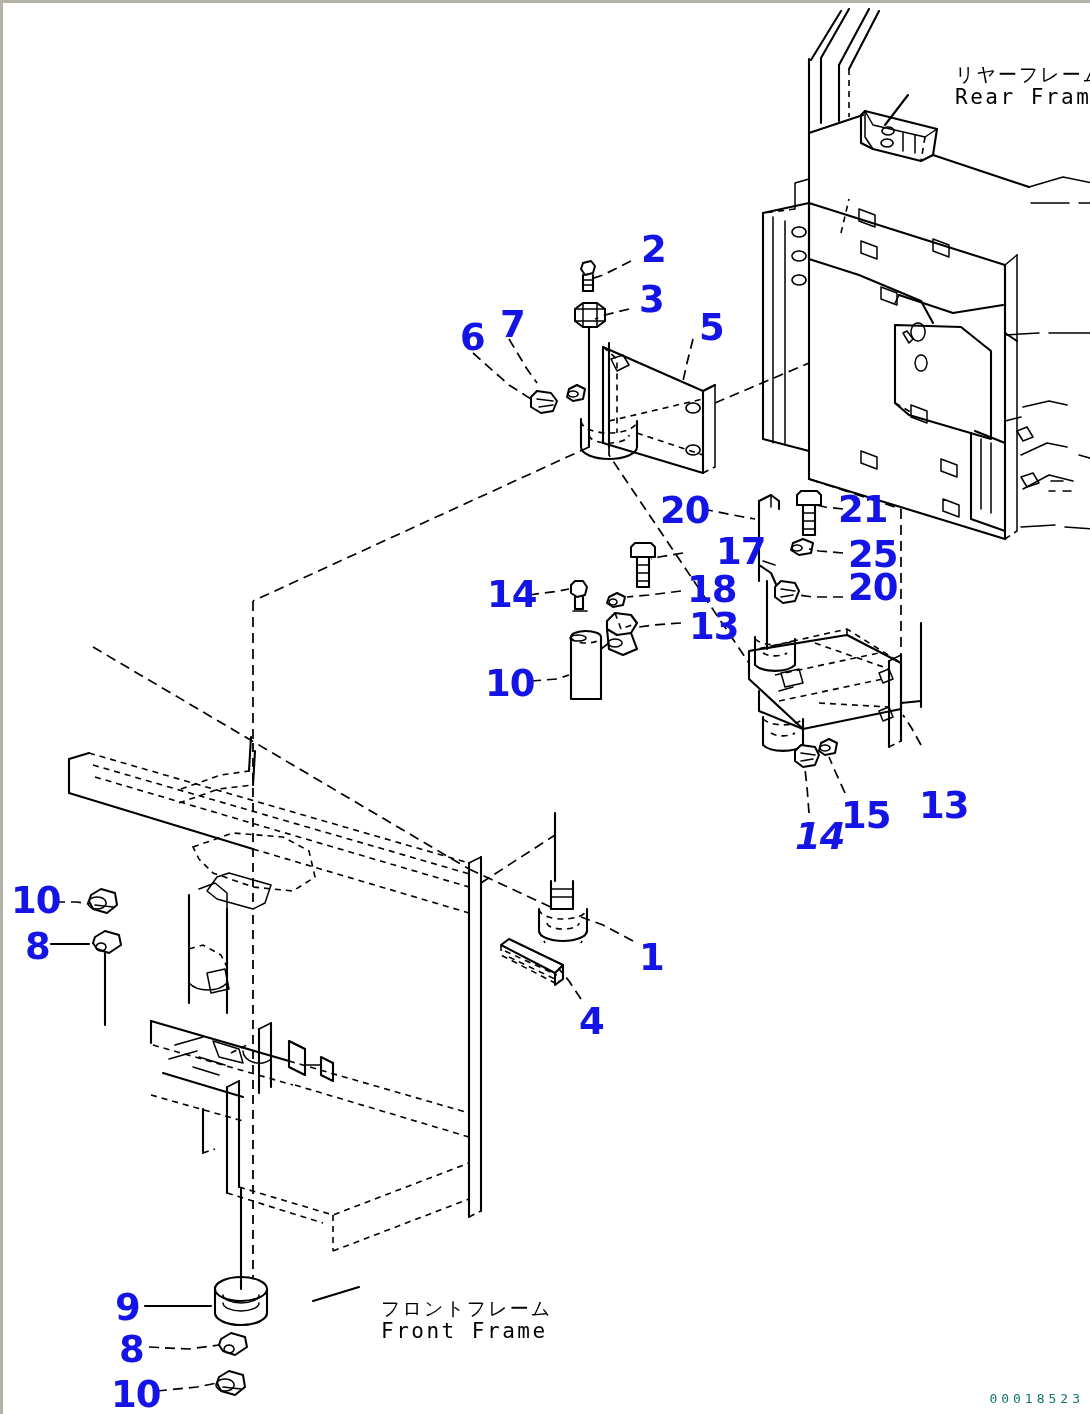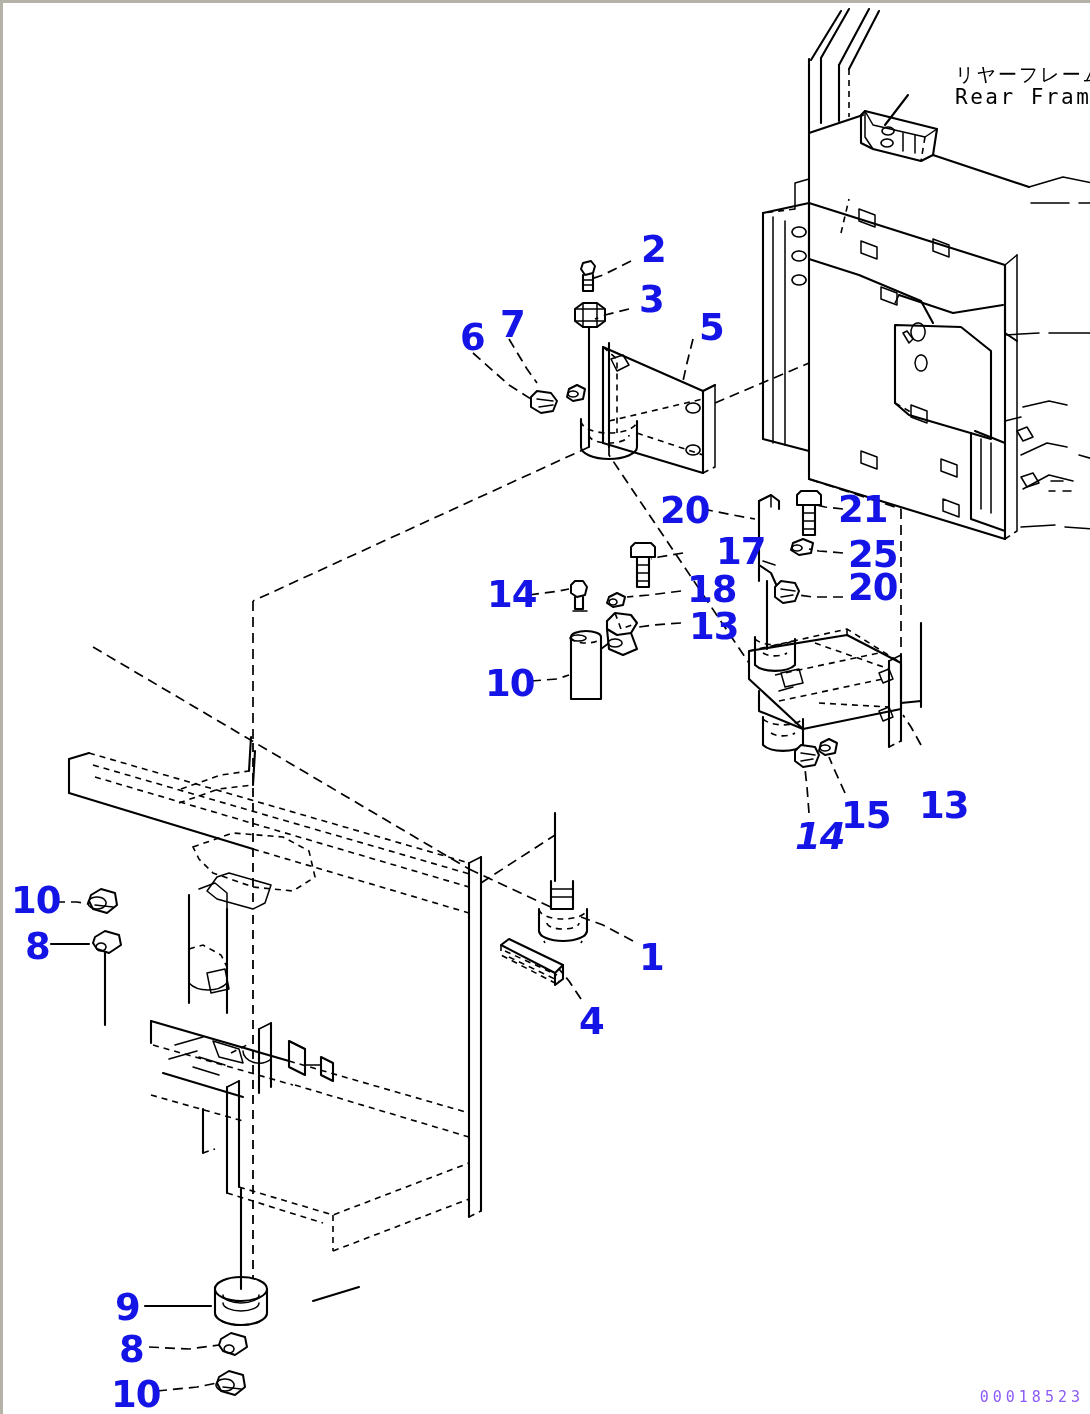--- a/index.html
+++ b/index.html
@@ -53,23 +53,23 @@
   }
   .frame-label .en {
     display: block;
     font-size: 21px;
     letter-spacing: 2.5px;
   }
   #drawing-number {
     position: absolute;
     right: 6px;
     bottom: 8px;
-    color: #8b5cf6;
+    color: #0f766e;
     font-family: "DejaVu Sans Mono", monospace;
-    font-size: 15px;
+    font-size: 13px;
     letter-spacing: 4px;
     white-space: nowrap;
   }
 </style>
 </head>
 <body>
 
 <div id="sheet">
 
   <svg id="artwork" viewBox="0 0 1090 1414" xmlns="http://www.w3.org/2000/svg">
@@ -460,20 +460,24 @@
       <path class="ld" d="M146 1344 L186 1346 L216 1342"></path>
       <path class="ld" d="M154 1388 L194 1384 L214 1380"></path>
     </g>
   </svg>
 
   <div class="frame-label" style="left:952px; top:60px;">
     <span class="jp">リヤーフレーム</span>
     <span class="en">Rear Frame</span>
   </div>
 
+  <div class="frame-label" style="left:378px; top:1294px;">
+    <span class="jp">フロントフレーム</span>
+    <span class="en">Front Frame</span>
+  </div>
 
   <div id="callout-layer">
       <div class="callout" style="left: 636px; top: 936px;">1</div>
       <div class="callout" style="left: 638px; top: 228px;">2</div>
       <div class="callout" style="left: 636px; top: 278px;">3</div>
       <div class="callout" style="left: 576px; top: 1000px;">4</div>
       <div class="callout" style="left: 696px; top: 306px;">5</div>
       <div class="callout" style="left: 457px; top: 316px;">6</div>
       <div class="callout" style="left: 497px; top: 303px;">7</div>
       <div class="callout" style="left: 22px; top: 925px;">8</div>

